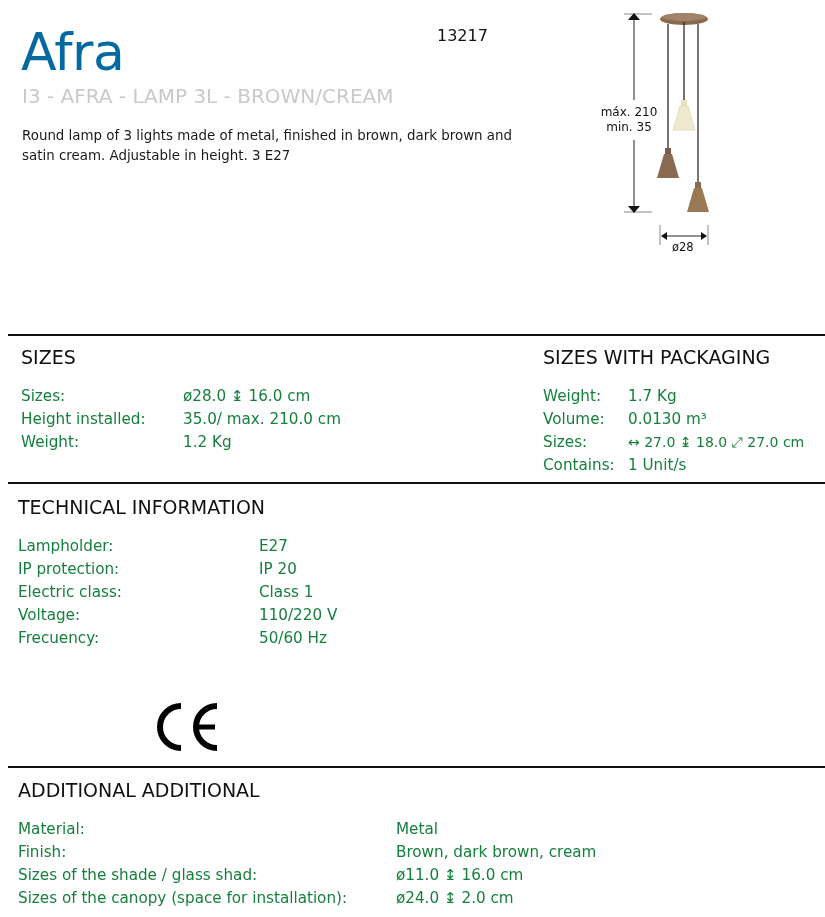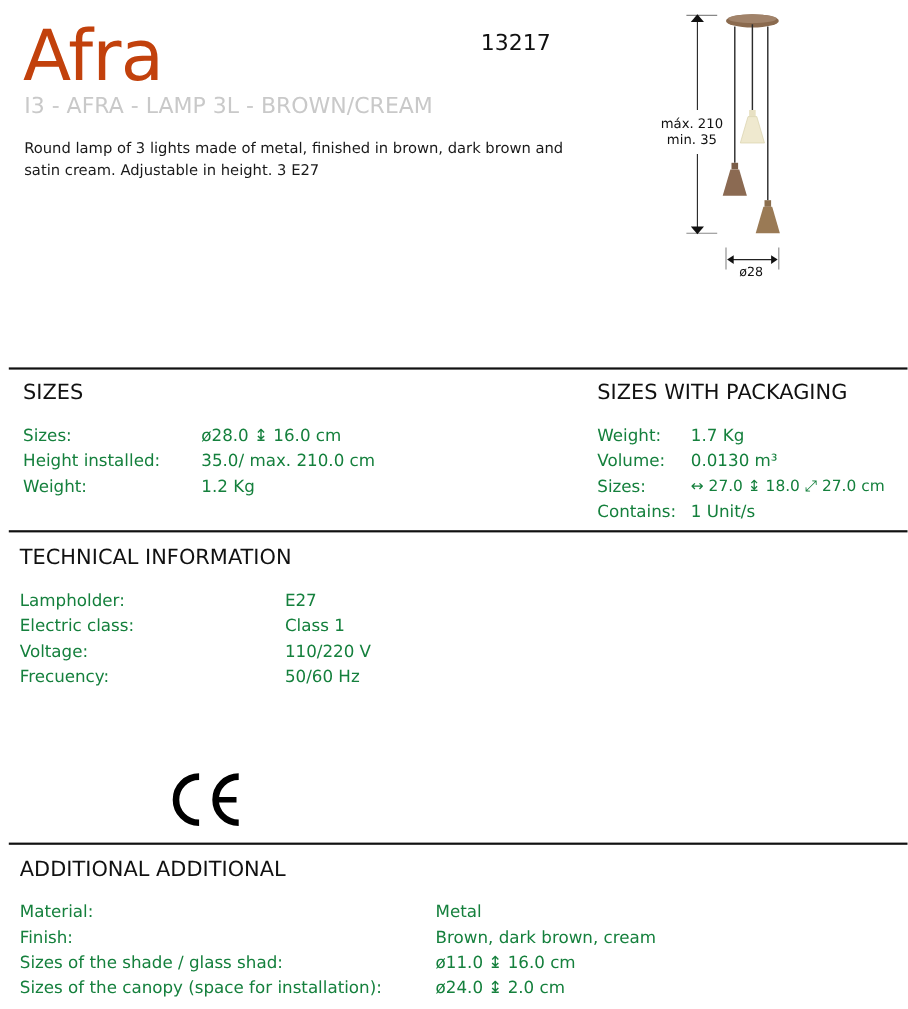--- a/index.html
+++ b/index.html
@@ -1,20 +1,20 @@
 <!DOCTYPE html>
 <html><head>
 <meta charset="utf-8">
 <style>
   html, body { margin: 0; padding: 0; background: #ffffff; }
   body { width: 825px; height: 917px; position: relative; overflow: hidden;
          font-family: "DejaVu Sans", "Liberation Sans", sans-serif; color: #1a1a1a; }
   .abs { position: absolute; }
-  .title { left: 21px; top: 20px; font-size: 64px; line-height: 64px; color: #c2410c; letter-spacing: -0.5px; }
-  .ref { left: 437px; top: 26px; font-size: 20px; color: #111; text-align: center; }
+  .title { left: 21px; top: 20px; font-size: 52px; line-height: 64px; color: #0369a1; letter-spacing: -0.5px; }
+  .ref { left: 437px; top: 26px; font-size: 16px; color: #111; text-align: center; }
   .subtitle { left: 22px; top: 84px; font-size: 20px; color: #c9c9c9; letter-spacing: 0px; white-space: nowrap; }
   .desc { left: 22px; top: 126px; width: 490px; font-size: 13.4px; line-height: 20px; color: #1a1a1a; }
   .rule { left: 8px; width: 817px; height: 2px; background: #111; }
   .sec-h { font-size: 19px; color: #111; white-space: nowrap; }
   .row { font-size: 15.2px; line-height: 23px; white-space: nowrap; color: #15803d; }
   .lbl, .val { position: absolute; top: 0; }
   .ce { left: 154px; top: 702px; width: 66px; height: 50px; }
   .lamp { left: 590px; top: 6px; width: 140px; height: 250px; }
 </style>
 </head>
@@ -104,20 +104,24 @@
 
 <div class="abs rule" style="top:482px;"></div>
 
 <div class="abs sec-h" style="left:18px; top:496px;">TECHNICAL INFORMATION</div>
 <div class="abs" style="left:18px; top:535px; width:480px;">
   <div class="row" style="position:relative; height:23px;">
     <span class="lbl" style="left:0;">Lampholder:</span>
     <span class="val" style="left:241px;">E27</span>
   </div>
   <div class="row" style="position:relative; height:23px;">
+    <span class="lbl" style="left:0;">IP protection:</span>
+    <span class="val" style="left:241px;">IP 20</span>
+  </div>
+  <div class="row" style="position:relative; height:23px;">
     <span class="lbl" style="left:0;">Electric class:</span>
     <span class="val" style="left:241px;">Class 1</span>
   </div>
   <div class="row" style="position:relative; height:23px;">
     <span class="lbl" style="left:0;">Voltage:</span>
     <span class="val" style="left:241px;">110/220 V</span>
   </div>
   <div class="row" style="position:relative; height:23px;">
     <span class="lbl" style="left:0;">Frecuency:</span>
     <span class="val" style="left:241px;">50/60 Hz</span>

